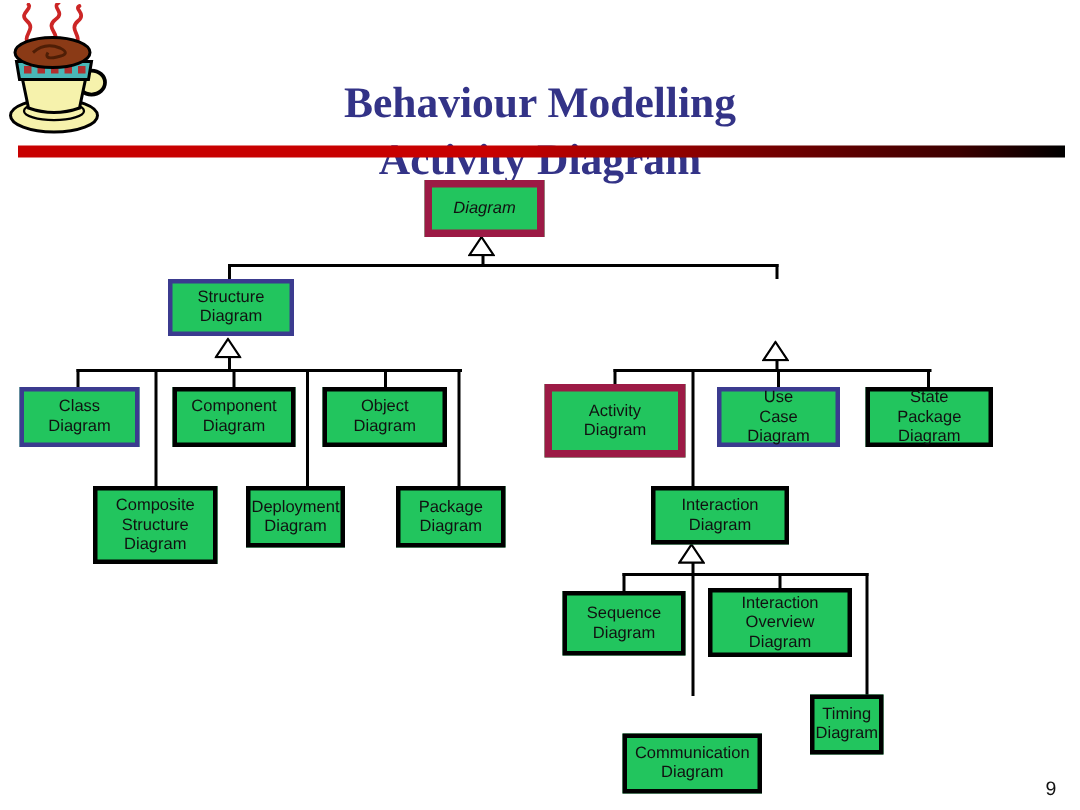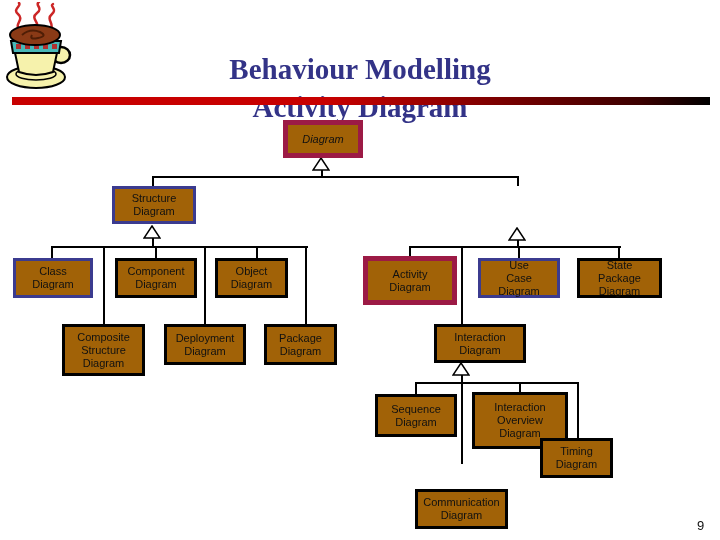--- a/index.html
+++ b/index.html
@@ -11,21 +11,21 @@
     position:absolute; top:10px; left:0; width:720px; text-align:center;
     font-family:"Liberation Serif", serif; font-weight:bold;
     font-size:29px; line-height:38px; color:#333387; white-space:pre-line;margin-top:40px;
   }
   .bar {
     position:absolute; left:12px; top:97px; width:698px; height:8px;
     background:linear-gradient(to right,#c80000 0%,#c80000 45%,#3c0000 90%,#000 100%);
   }
   .cup { position:absolute; left:4px; top:2px; }
   .node {
-    position:absolute; box-sizing:border-box; background:#a16207;
+    position:absolute; box-sizing:border-box; background:#22c55e;
     border:3px solid #000; padding:14px;
     display:flex; align-items:center; justify-content:center; text-align:center;
     font-size:11px; line-height:13px; color:#111;
   }
   .node.navy   { border-color:#3b3b8f; }
   .node.maroon { border:5px solid #9c1a45; }
   .node.abstract { font-style:italic; }
   .vline, .hline { position:absolute; background:#000; }
   .vline { width:2px; }
   .hline { height:2px; }
@@ -97,30 +97,30 @@
     </svg>
   <svg class="tri" style="left:452px;top:362px" width="18" height="14">
       <polygon points="9,1 17,13 1,13" fill="#fff" stroke="#000" stroke-width="1.5"></polygon>
     </svg>
 
   <div class="node maroon abstract" style="left:283px;top:120px;width:80px;height:38px">Diagram</div>
   <div class="node navy" style="left:112px;top:186px;width:84px;height:38px">Structure Diagram</div>
 
   <div class="node navy" style="left:13px;top:258px;width:80px;height:40px">Class Diagram</div>
   <div class="node" style="left:115px;top:258px;width:82px;height:40px">Component Diagram</div>
-  <div class="node" style="left:215px;top:258px;width:73px;height:40px">Object Diagram</div>
+  <div class="node" style="left:215px;top:258px;width:83px;height:40px">Object Diagram</div>
   <div class="node maroon" style="left:363px;top:256px;width:94px;height:49px">Activity Diagram</div>
   <div class="node navy" style="left:478px;top:258px;width:82px;height:40px">Use Case Diagram</div>
   <div class="node" style="left:577px;top:258px;width:85px;height:40px">State Package Diagram</div>
 
   <div class="node" style="left:62px;top:324px;width:83px;height:52px">Composite Structure Diagram</div>
-  <div class="node" style="left:164px;top:324px;width:82px;height:41px">Deployment Diagram</div>
+  <div class="node" style="left:164px;top:324px;width:66px;height:41px">Deployment Diagram</div>
   <div class="node" style="left:264px;top:324px;width:73px;height:41px">Package Diagram</div>
   <div class="node" style="left:434px;top:324px;width:92px;height:39px">Interaction Diagram</div>
 
   <div class="node" style="left:375px;top:394px;width:82px;height:43px">Sequence Diagram</div>
-  <div class="node" style="left:472px;top:392px;width:96px;height:57px">Interaction Overview Diagram</div>
+  <div class="node" style="left:472px;top:392px;width:96px;height:46px">Interaction Overview Diagram</div>
 
   <div class="node" style="left:415px;top:489px;width:93px;height:40px">Communication Diagram</div>
-  <div class="node" style="left:540px;top:438px;width:73px;height:40px">Timing Diagram</div>
+  <div class="node" style="left:540px;top:463px;width:49px;height:40px">Timing Diagram</div>
 
   <div class="pagenum">9</div>
 </div>
 
 </body></html>

